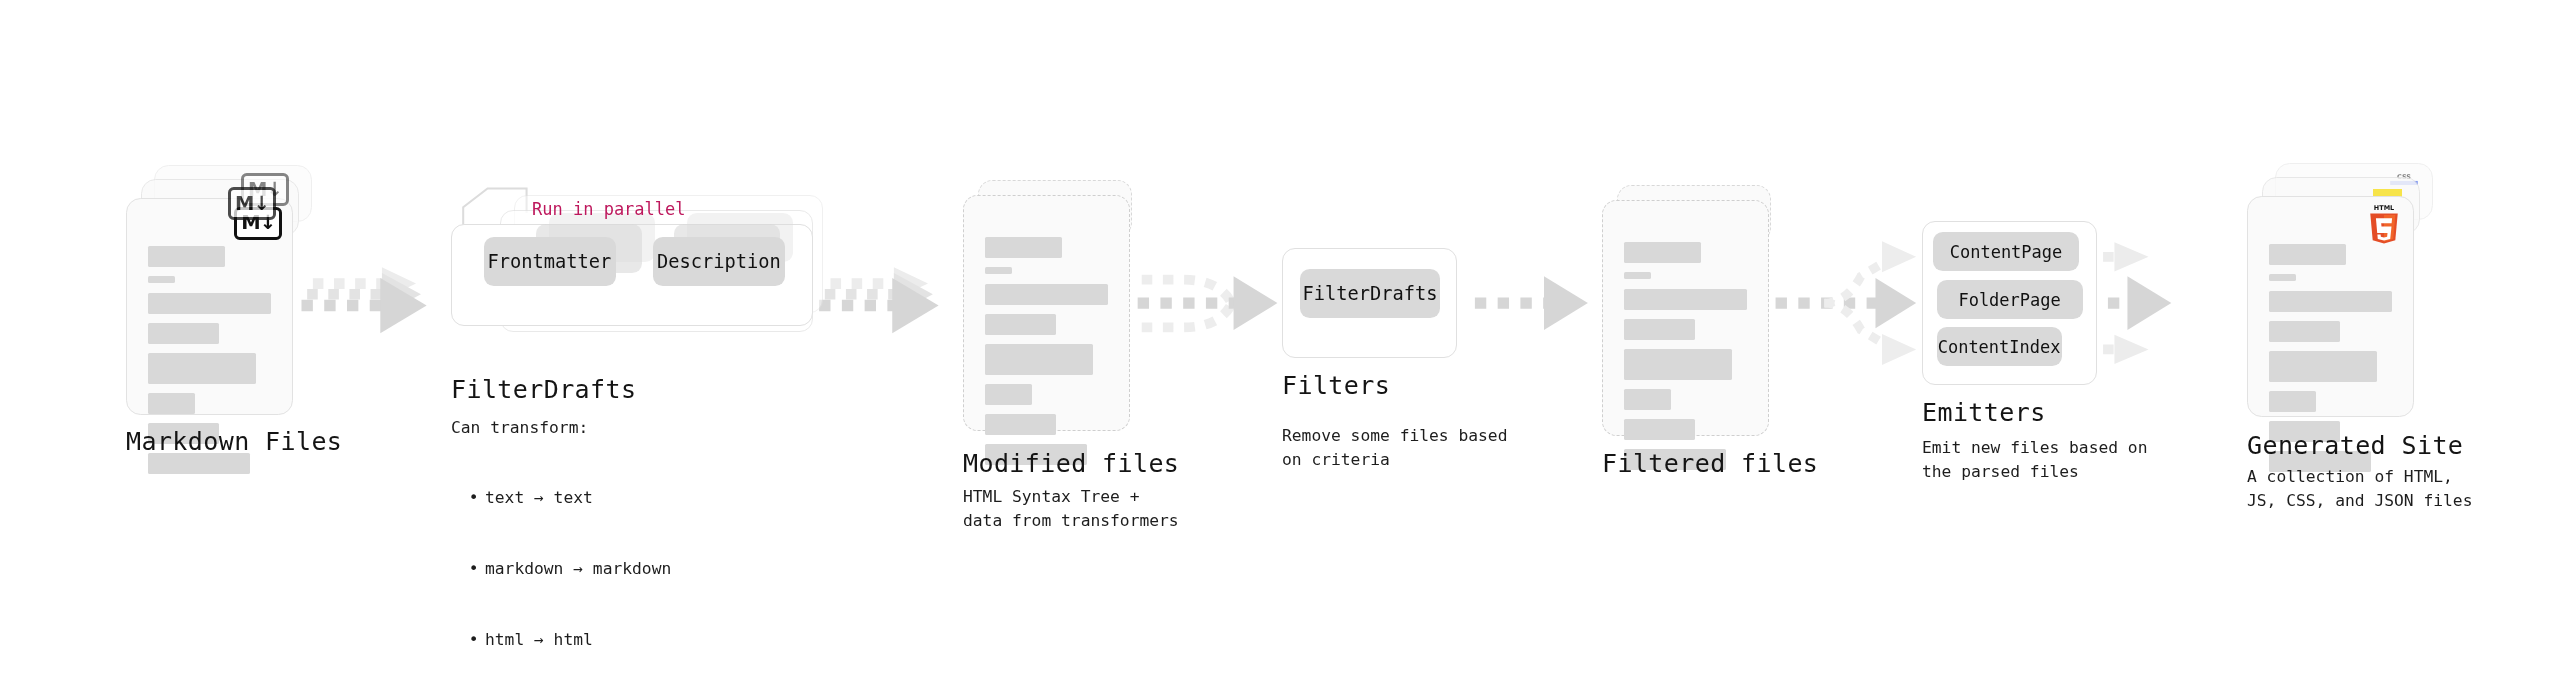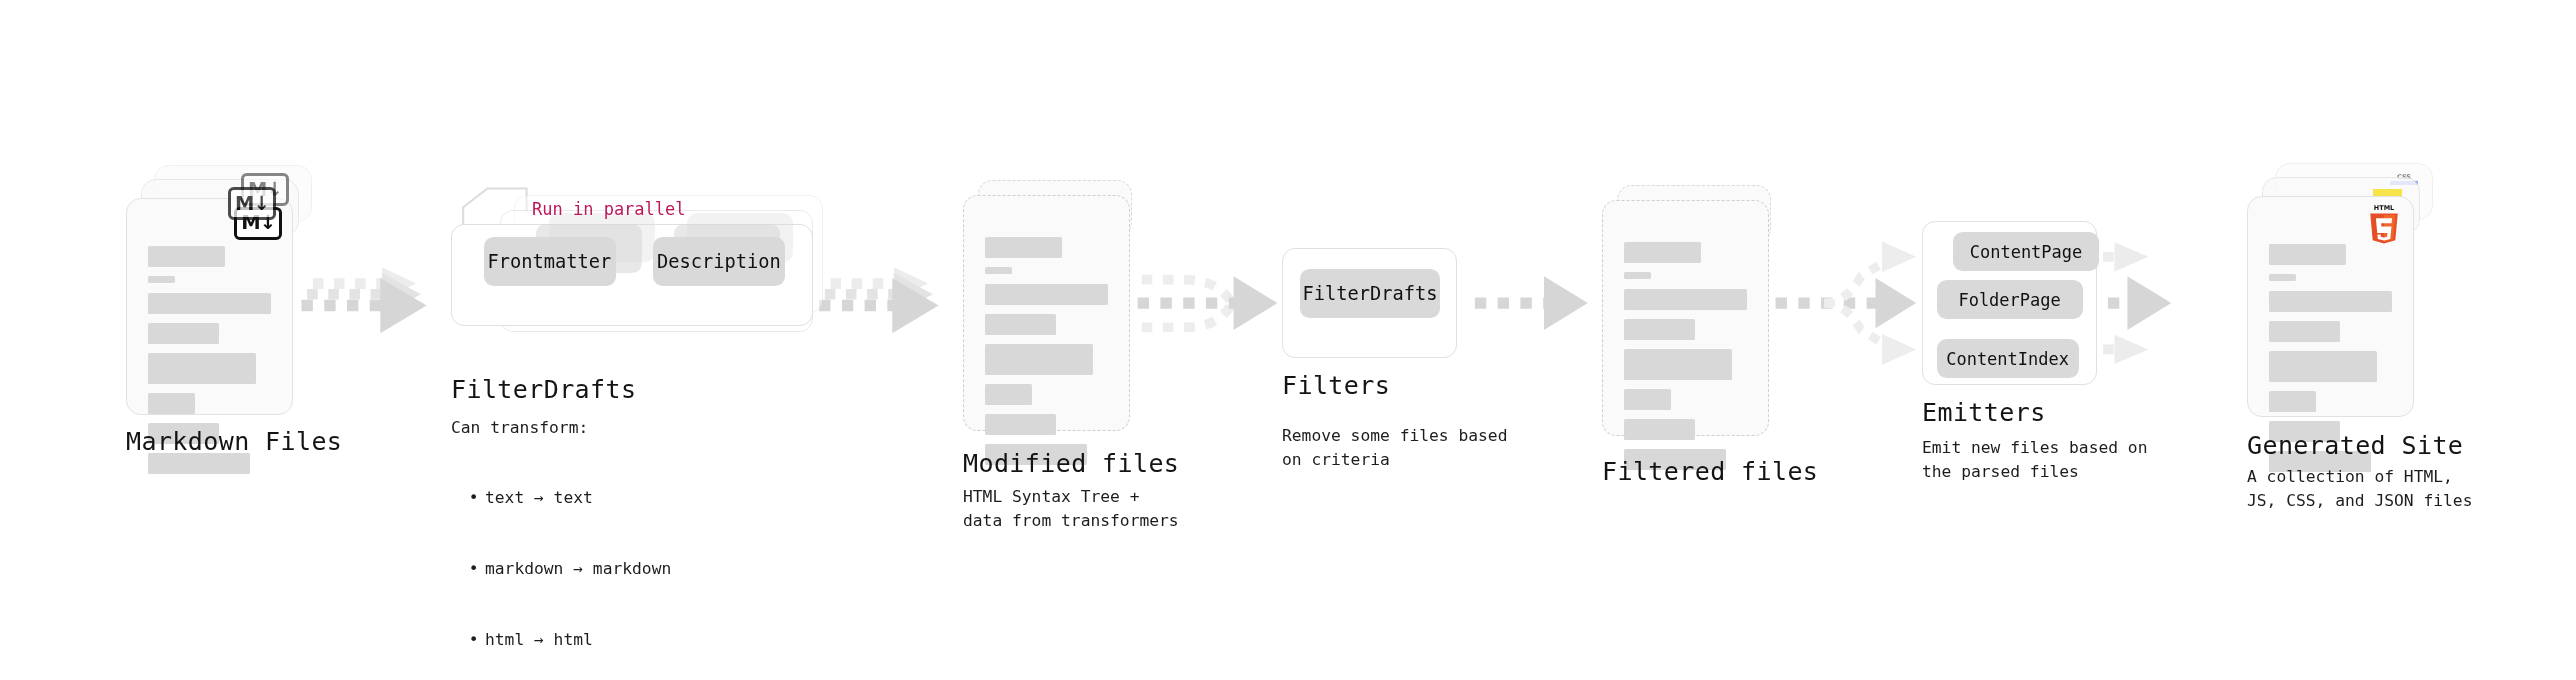--- a/index.html
+++ b/index.html
@@ -266,31 +266,31 @@
         <div class="ln" style="width:22%;height:7.3px;margin-bottom:9.8px;"></div>
         <div class="ln" style="width:100%;"></div>
         <div class="ln" style="width:58%;"></div>
         <div class="ln" style="width:88%;height:31px;"></div>
         <div class="ln" style="width:38%;"></div>
         <div class="ln" style="width:58%;"></div>
         <div class="ln" style="width:83%;"></div>
       </div>
     </div>
   </div>
-  <div class="title" style="left:1602px;top:449px;margin-top:8px;">Filtered files</div>
+  <div class="title" style="left:1602px;top:449px;">Filtered files</div>
 
   <div class="abs" style="left:1922px;top:221px;width:175px;height:164px;">
     <div class="pbox" style="left:0px;top:0px;width:175px;height:164px;"></div>
-    <div class="chip" style="left:31px;top:11.4px;width:146px;height:39px;font-size:17px;text-align:center;">
+    <div class="chip" style="left:11px;top:11.4px;width:146px;height:39px;font-size:17px;text-align:center;">
       <span>ContentPage</span>
     </div>
     <div class="chip" style="left:14.6px;top:59px;width:146px;height:39px;font-size:17px;">
       <span>FolderPage</span>
     </div>
-    <div class="chip" style="left:14.6px;top:106px;width:142px;height:39px;font-size:17px;margin-top:12px;">
+    <div class="chip" style="left:14.6px;top:106px;width:125px;height:39px;font-size:17px;">
       <span>ContentIndex</span>
     </div>
   </div>
   <div class="title" style="left:1922px;top:398px;">Emitters</div>
   <div class="sub" style="left:1922px;top:436px;">Emit new files based on
 the parsed files</div>
 
   <div class="docstack" style="left:2247px;top:163px;width:187px;height:256px;">
     <div class="doc solid doc-back2" style="left:28.4px;top:0px;width:158px;height:57px;">
       <div class="css-badge" style="right:14.6px;top:8.1px;">

